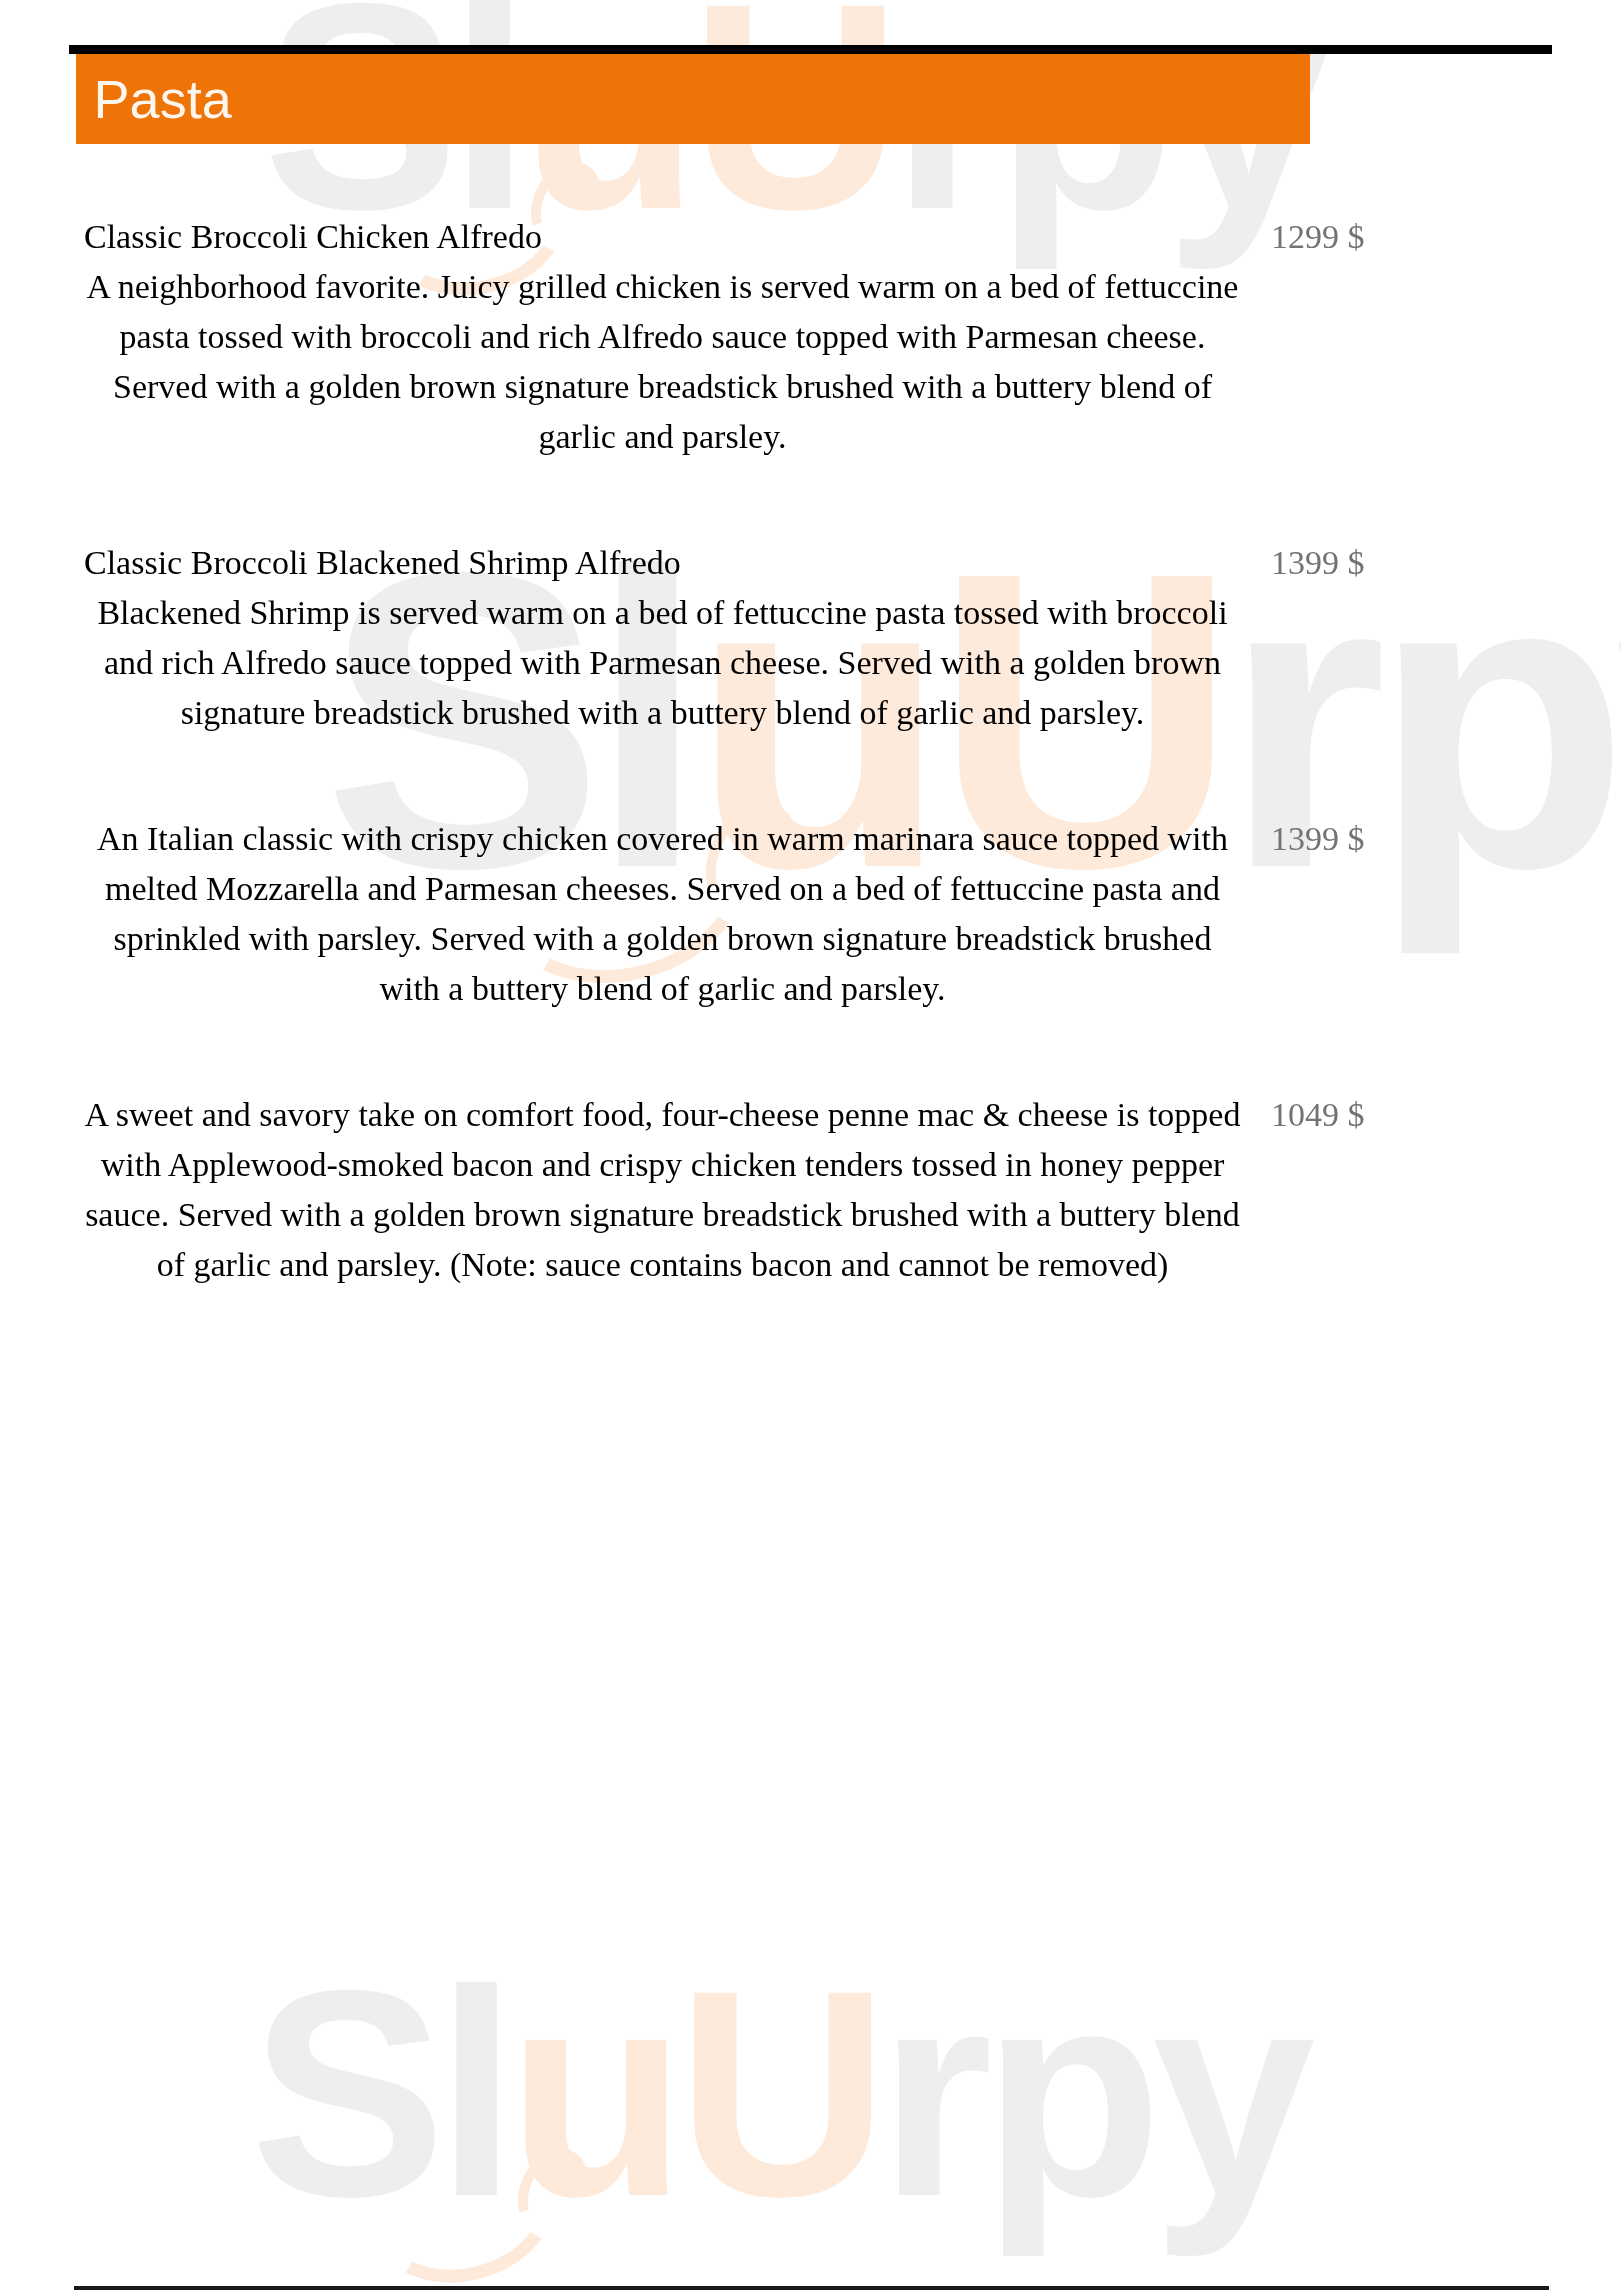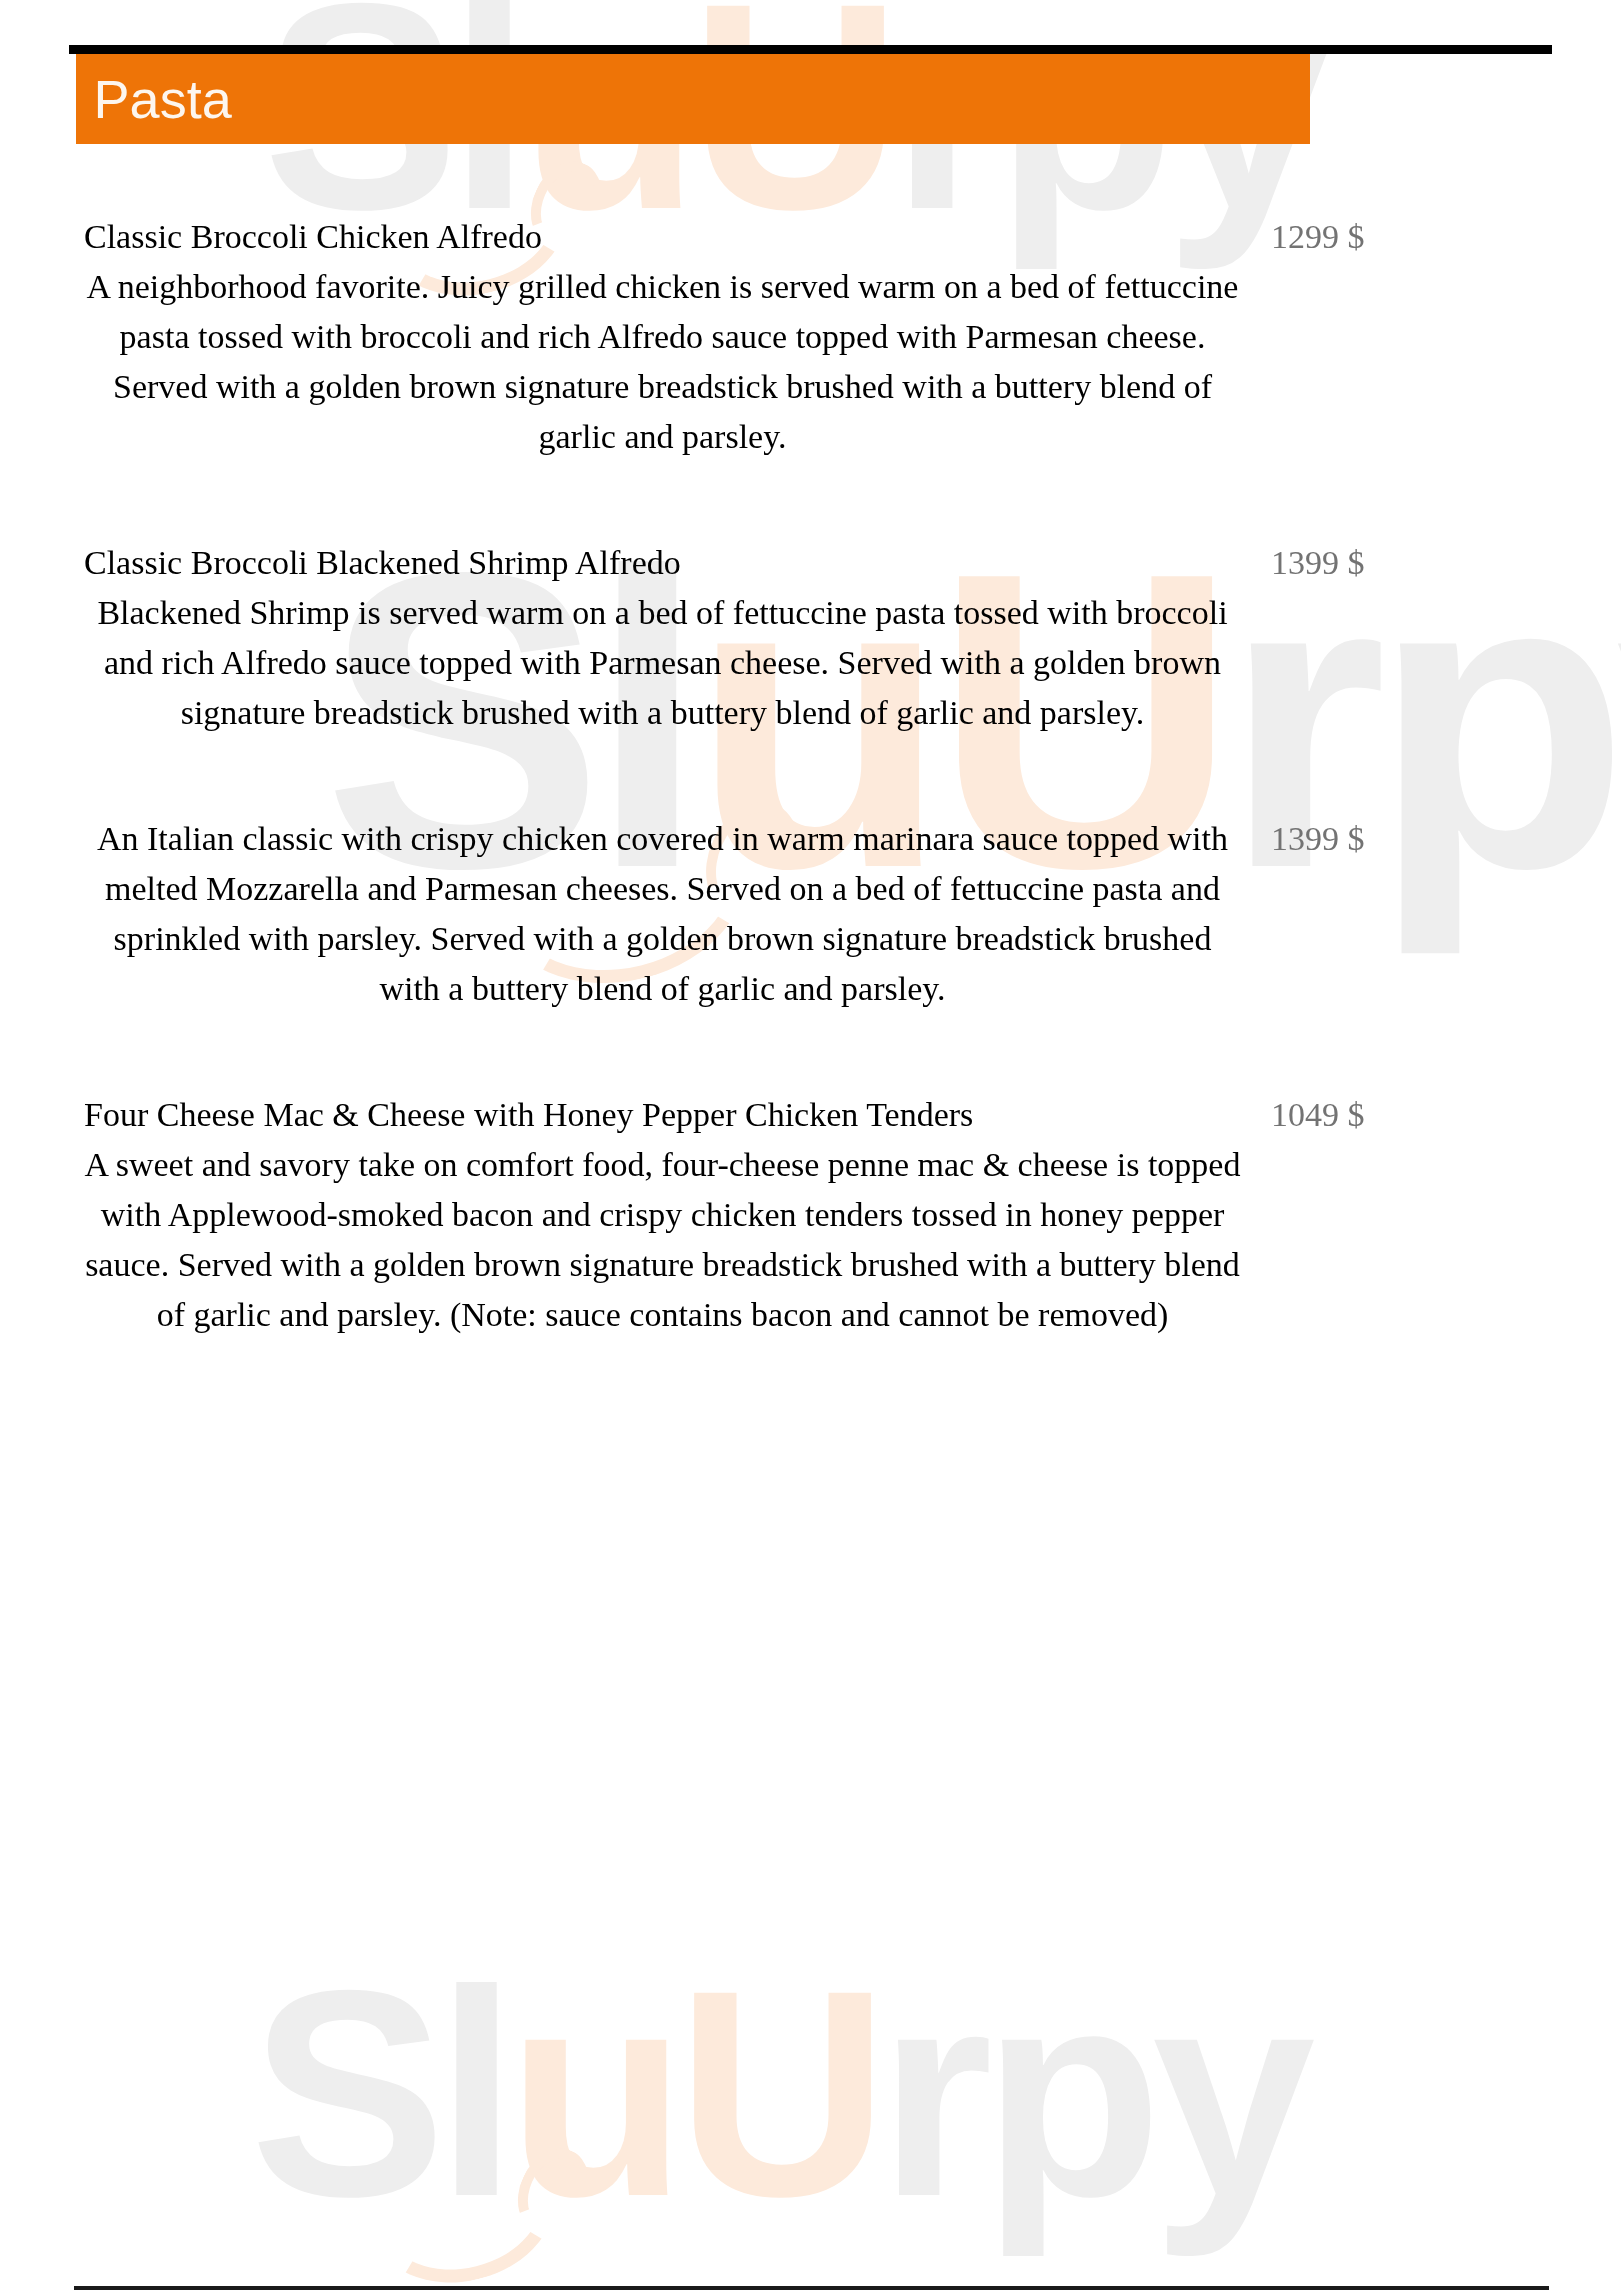--- a/index.html
+++ b/index.html
@@ -184,21 +184,20 @@
 
   <div class="menu-item">
     <div class="item-body">
       <div class="item-desc">An Italian classic with crispy chicken covered in warm marinara sauce topped with melted Mozzarella and Parmesan cheeses. Served on a bed of fettuccine pasta and sprinkled with parsley.  Served with a golden brown signature breadstick brushed with a buttery blend of garlic and parsley.</div>
     </div>
     <div class="item-price">1399 $</div>
   </div>
 
   <div class="menu-item">
     <div class="item-body">
-      <div class="item-name">Four Cheese Mac &amp; Cheese with Honey Pepper Chicken Tenders</div>
       <div class="item-desc">A sweet and savory take on comfort food, four-cheese penne mac &amp; cheese is topped with Applewood-smoked bacon and crispy chicken tenders tossed in honey pepper sauce.  Served with a golden brown signature breadstick brushed with a buttery blend of garlic and parsley.  (Note: sauce contains bacon and cannot be removed)</div>
     </div>
     <div class="item-price">1049 $</div>
   </div>
 
 </div>
 
 <div class="rule-bottom"></div>
 
 

